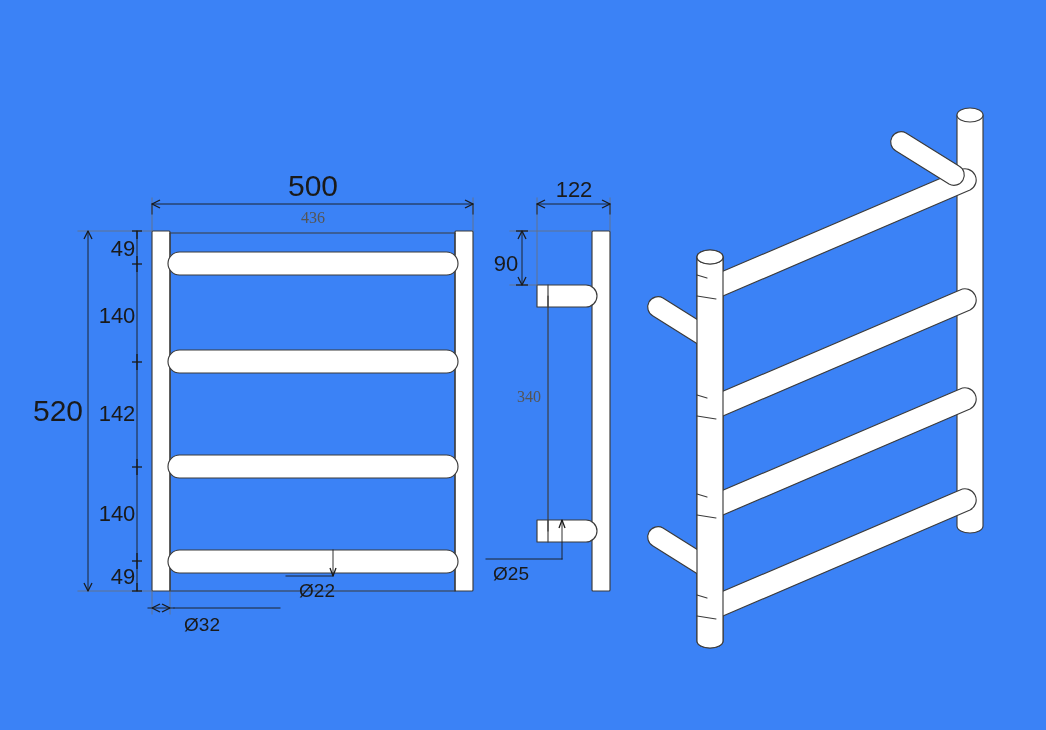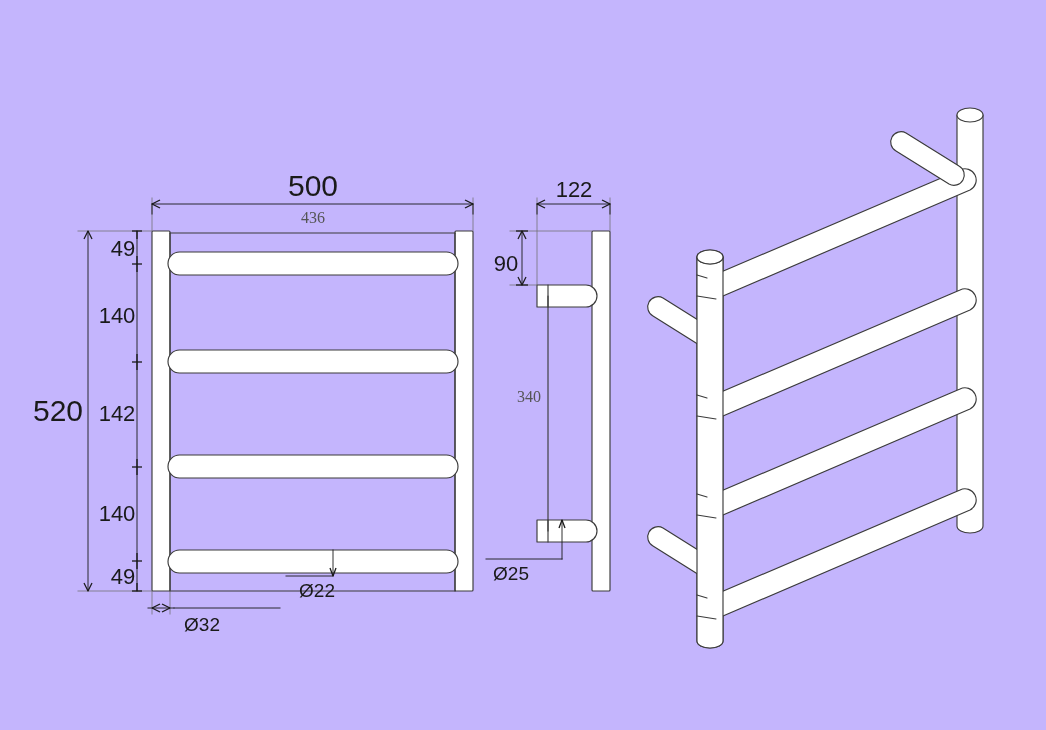--- a/index.html
+++ b/index.html
@@ -10,21 +10,21 @@
   body {
     width: 1046px;
     height: 730px;
     overflow: hidden;
     font-family: "Liberation Sans", sans-serif;
   }
   #drawing-root {
     position: relative;
     width: 1046px;
     height: 730px;
-    background: #c4b5fd;
+    background: #3b82f6;
   }
   svg.sheet {
     position: absolute;
     top: 0;
     left: 0;
     width: 1046px;
     height: 730px;
     display: block;
   }
   .part-line {

